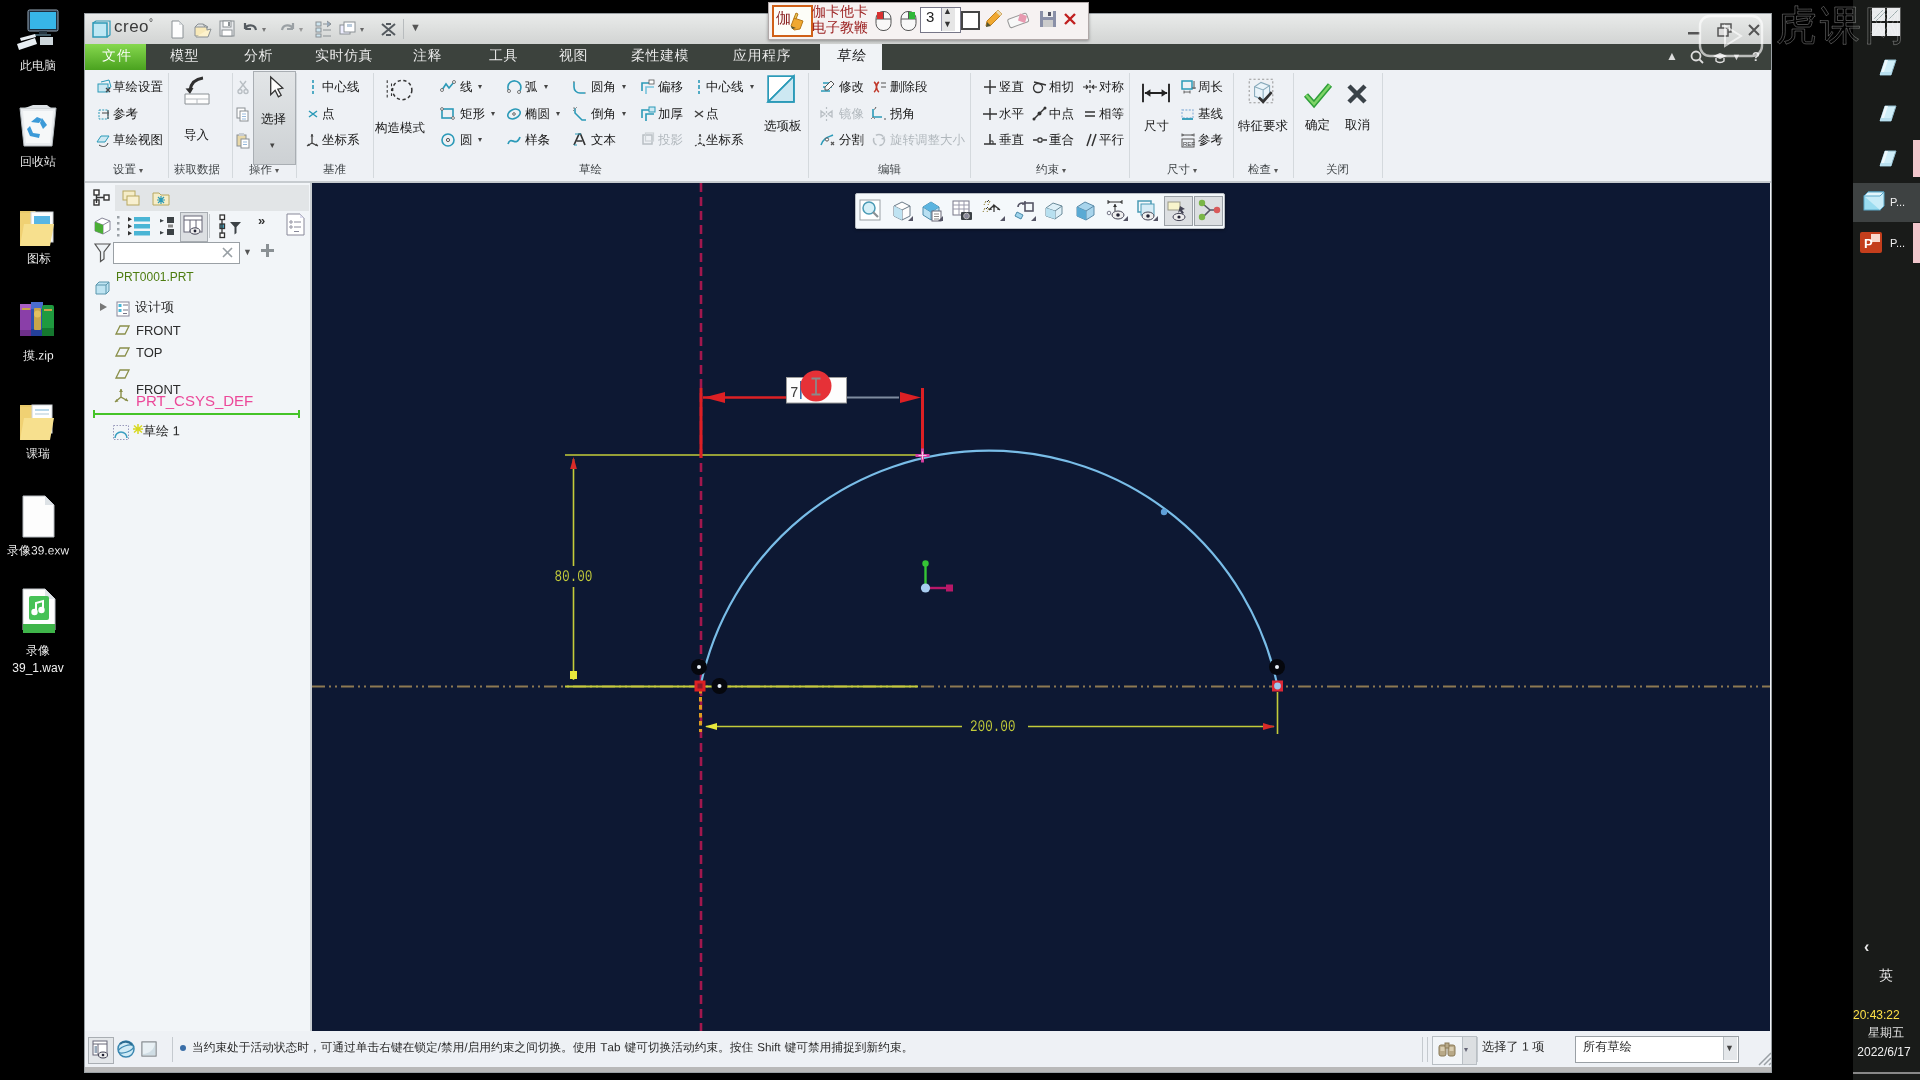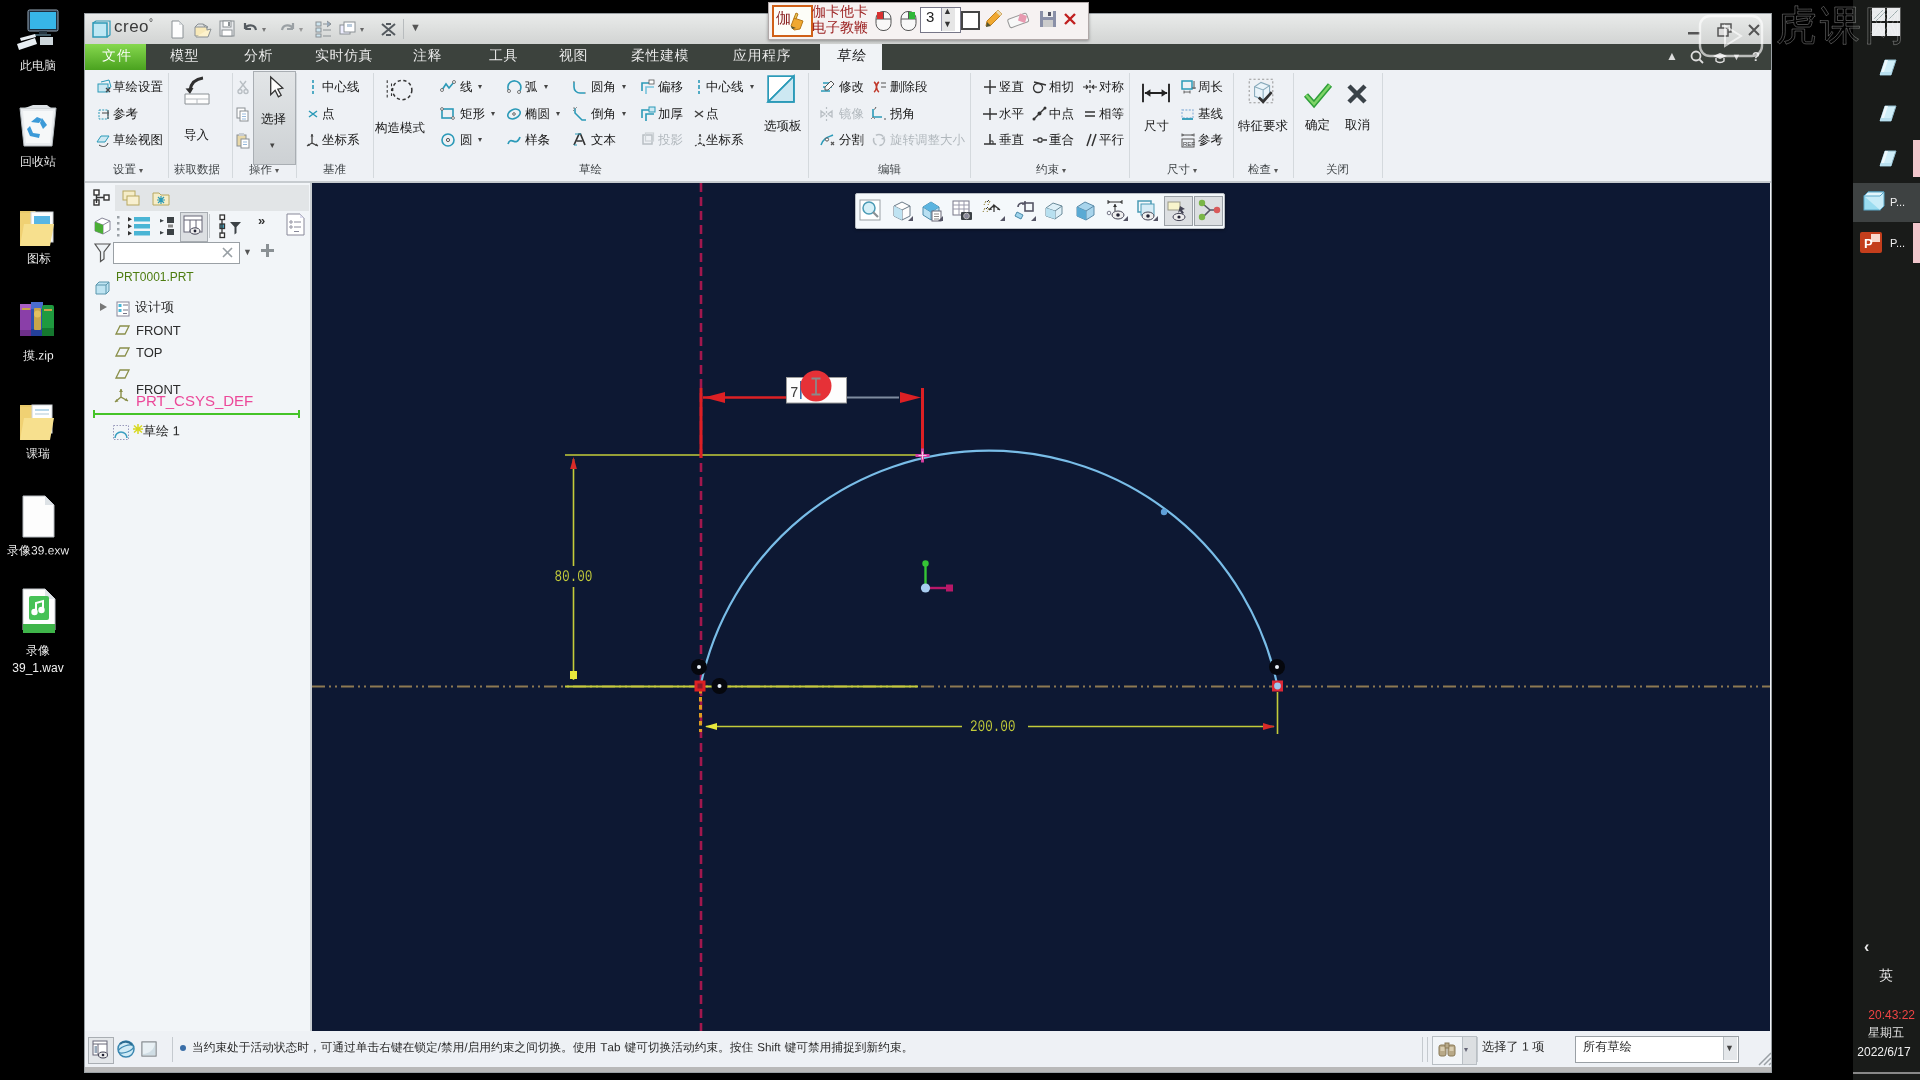--- a/index.html
+++ b/index.html
@@ -154,21 +154,21 @@
 <svg class="ab" style="left:1860px;top:230px;overflow:visible" width="26" height="26">
     <rect x="0" y="2" width="22" height="21" rx="2" fill="#c43e1c"></rect>
     <rect x="11" y="4" width="9" height="8" fill="#f8d8cc"></rect>
     <text x="4" y="18" font-family="Liberation Sans" font-size="13" font-weight="bold" fill="#fff">P</text>
   </svg>
 <div class="ab" style="left:1890px;top:237px;color:#eee;font-size:11px">P...</div>
 <div class="ab" style="left:1864px;top:938px;color:#e8e8e8;font-size:16px;font-weight:bold">‹</div>
 <svg class="ab" style="left:1879.0px;top:969.0px;overflow:visible" width="14" height="17" fill="#f0f0f0">
     <use href="#c82f1" transform="translate(0.0 11.1) scale(0.0547)"></use>
   </svg>
-<div class="ab" style="left:1853px;top:1008px;width:62px;color:#ef4444;font-size:12px;text-align:right">20:43:22</div>
+<div class="ab" style="left:1853px;top:1008px;width:62px;color:#fde047;font-size:12px;text-align:left">20:43:22</div>
 <svg class="ab" style="left:1868.0px;top:1027.0px;overflow:visible" width="36" height="14" fill="#f0f0f0">
     <use href="#c661f" transform="translate(0.0 9.5) scale(0.0469)"></use>
     <use href="#c671f" transform="translate(12.0 9.5) scale(0.0469)"></use>
     <use href="#c4e94" transform="translate(24.0 9.5) scale(0.0469)"></use>
   </svg>
 <div class="ab" style="left:1853px;top:1045px;width:62px;color:#f0f0f0;font-size:12px;text-align:center">2022/6/17</div>
 <div class="ab" style="left:1853px;top:1072px;width:67px;height:2px;background:#888"></div>
 <div class="ab" style="left:85px;top:14px;width:1686px;height:1058px;background:#eef1f5;box-shadow:0 0 0 1px #9aa0a4"></div>
 <div class="ab" style="left:85px;top:14px;width:1686px;height:30px;background:linear-gradient(#e9ebea,#d2d4d3)"></div>
 <svg class="ab" style="left:92px;top:20px;overflow:visible" width="20" height="19">

